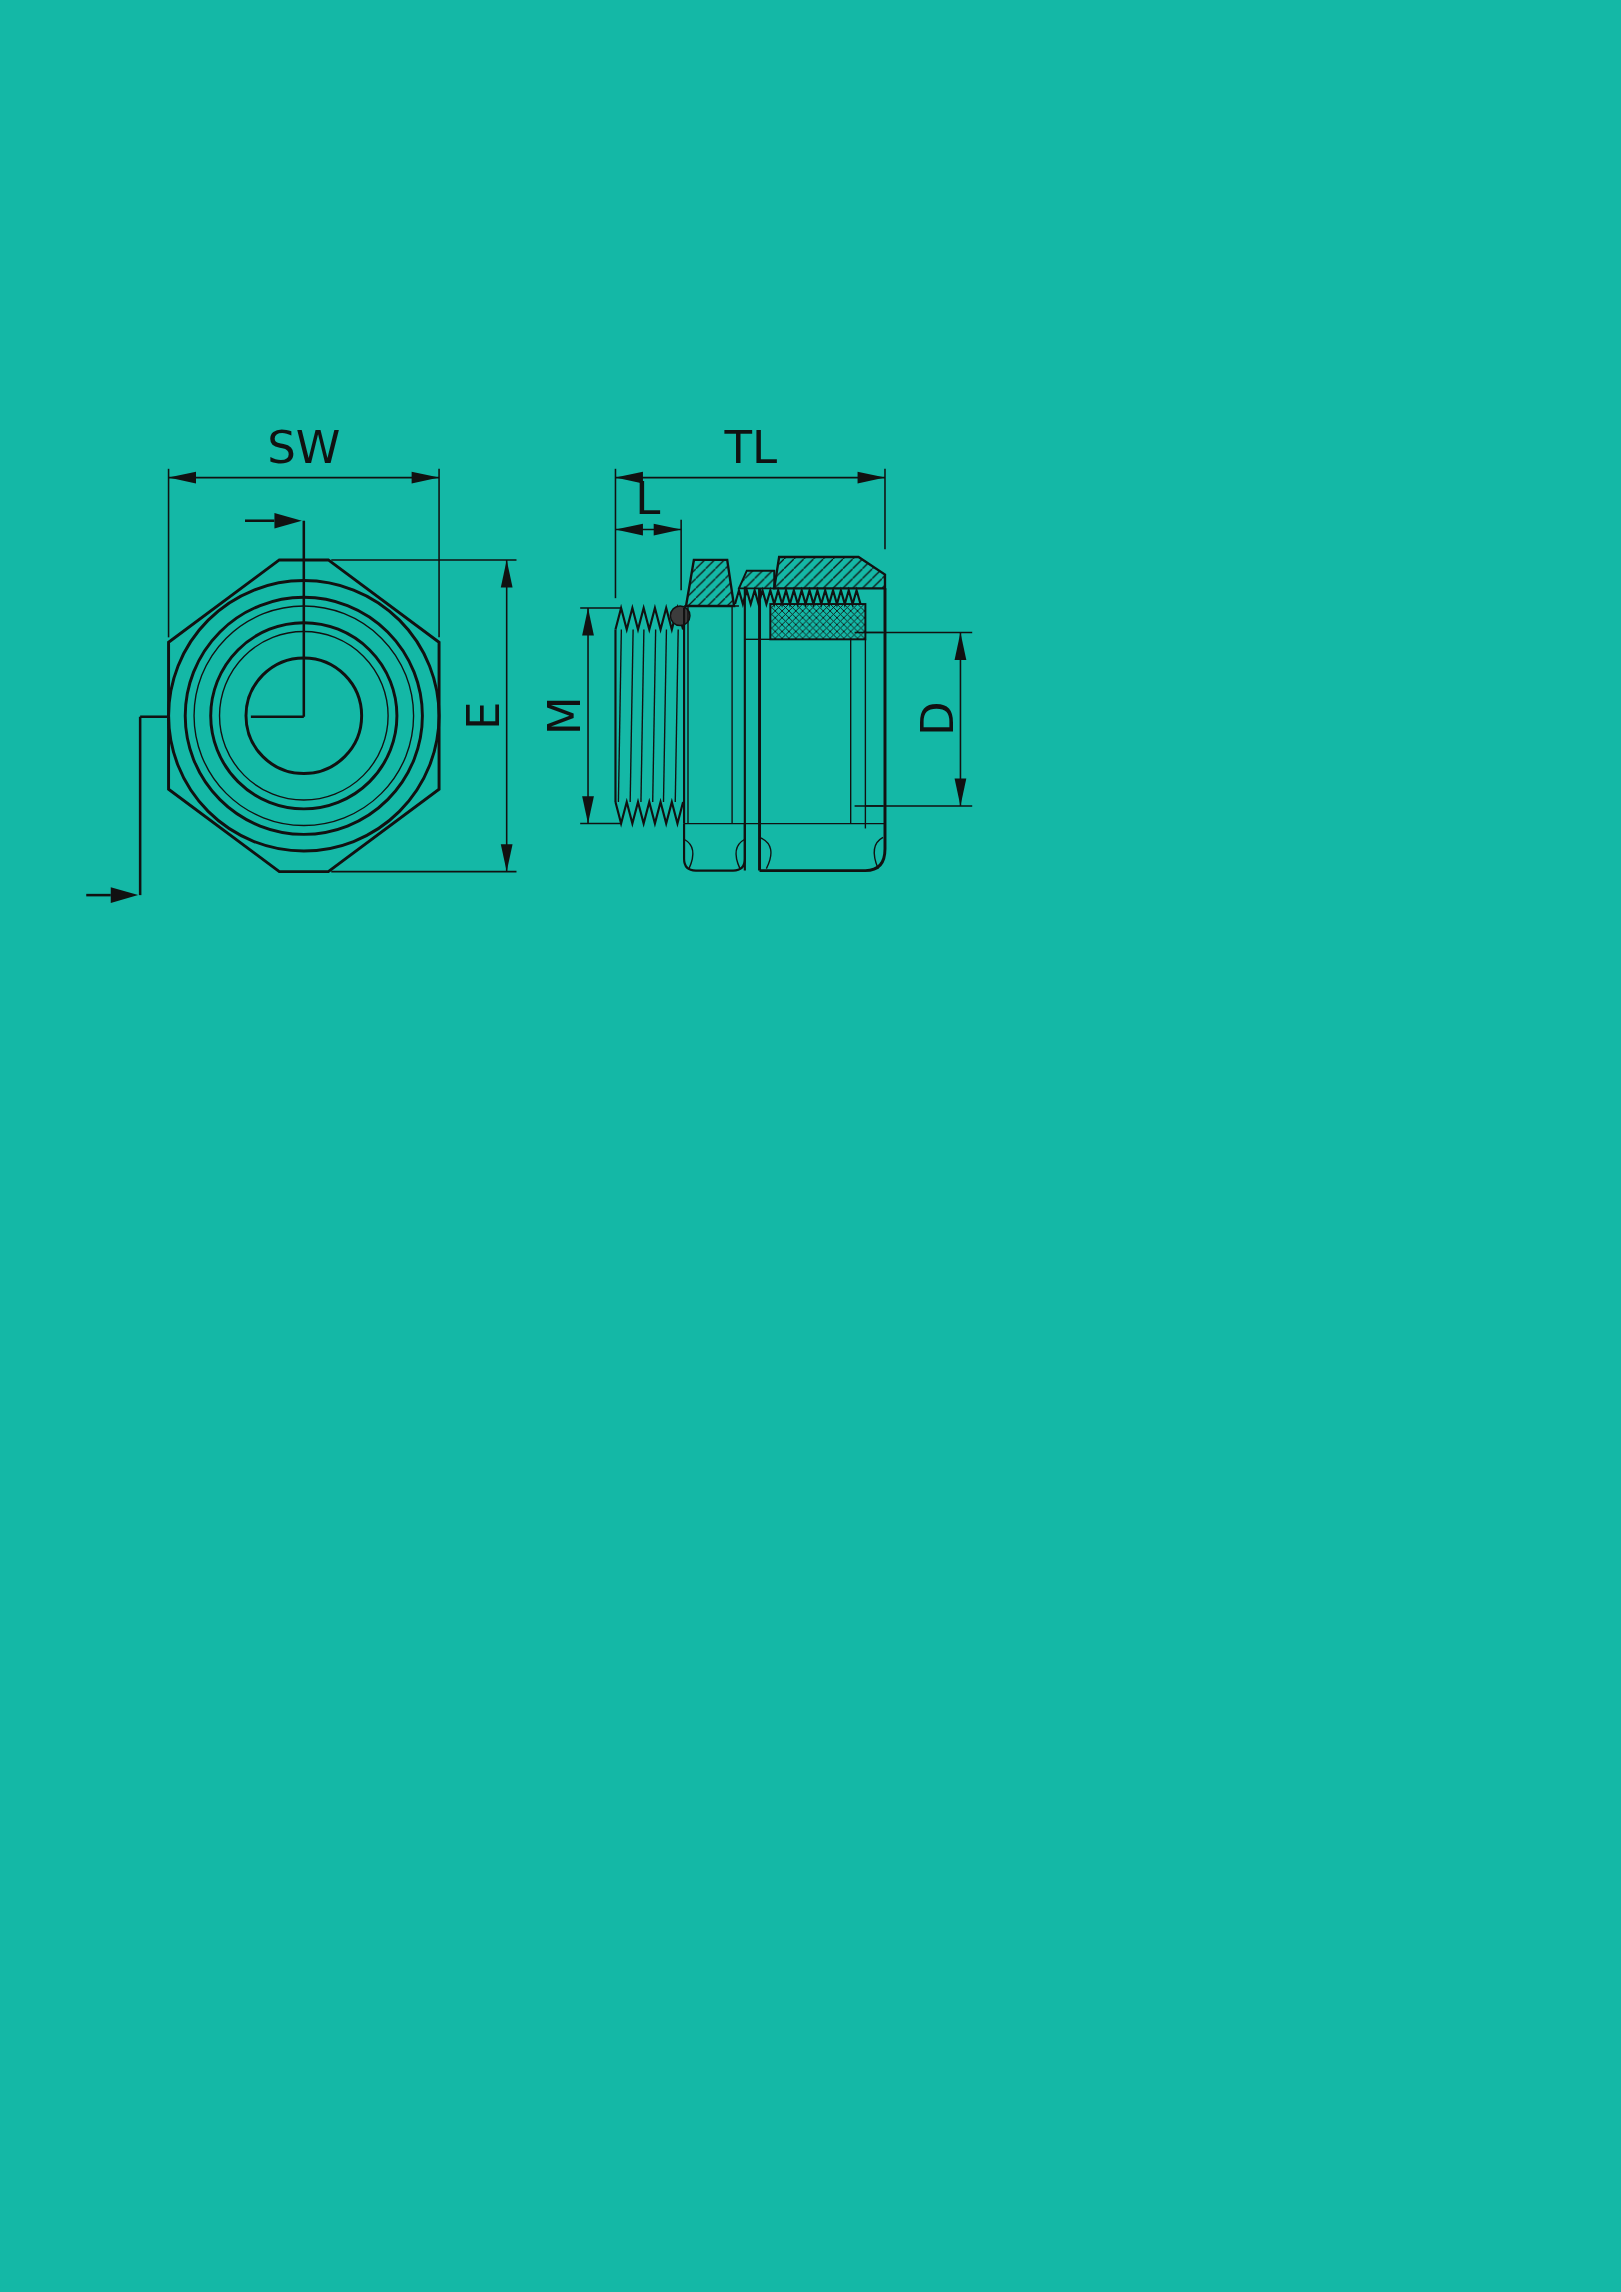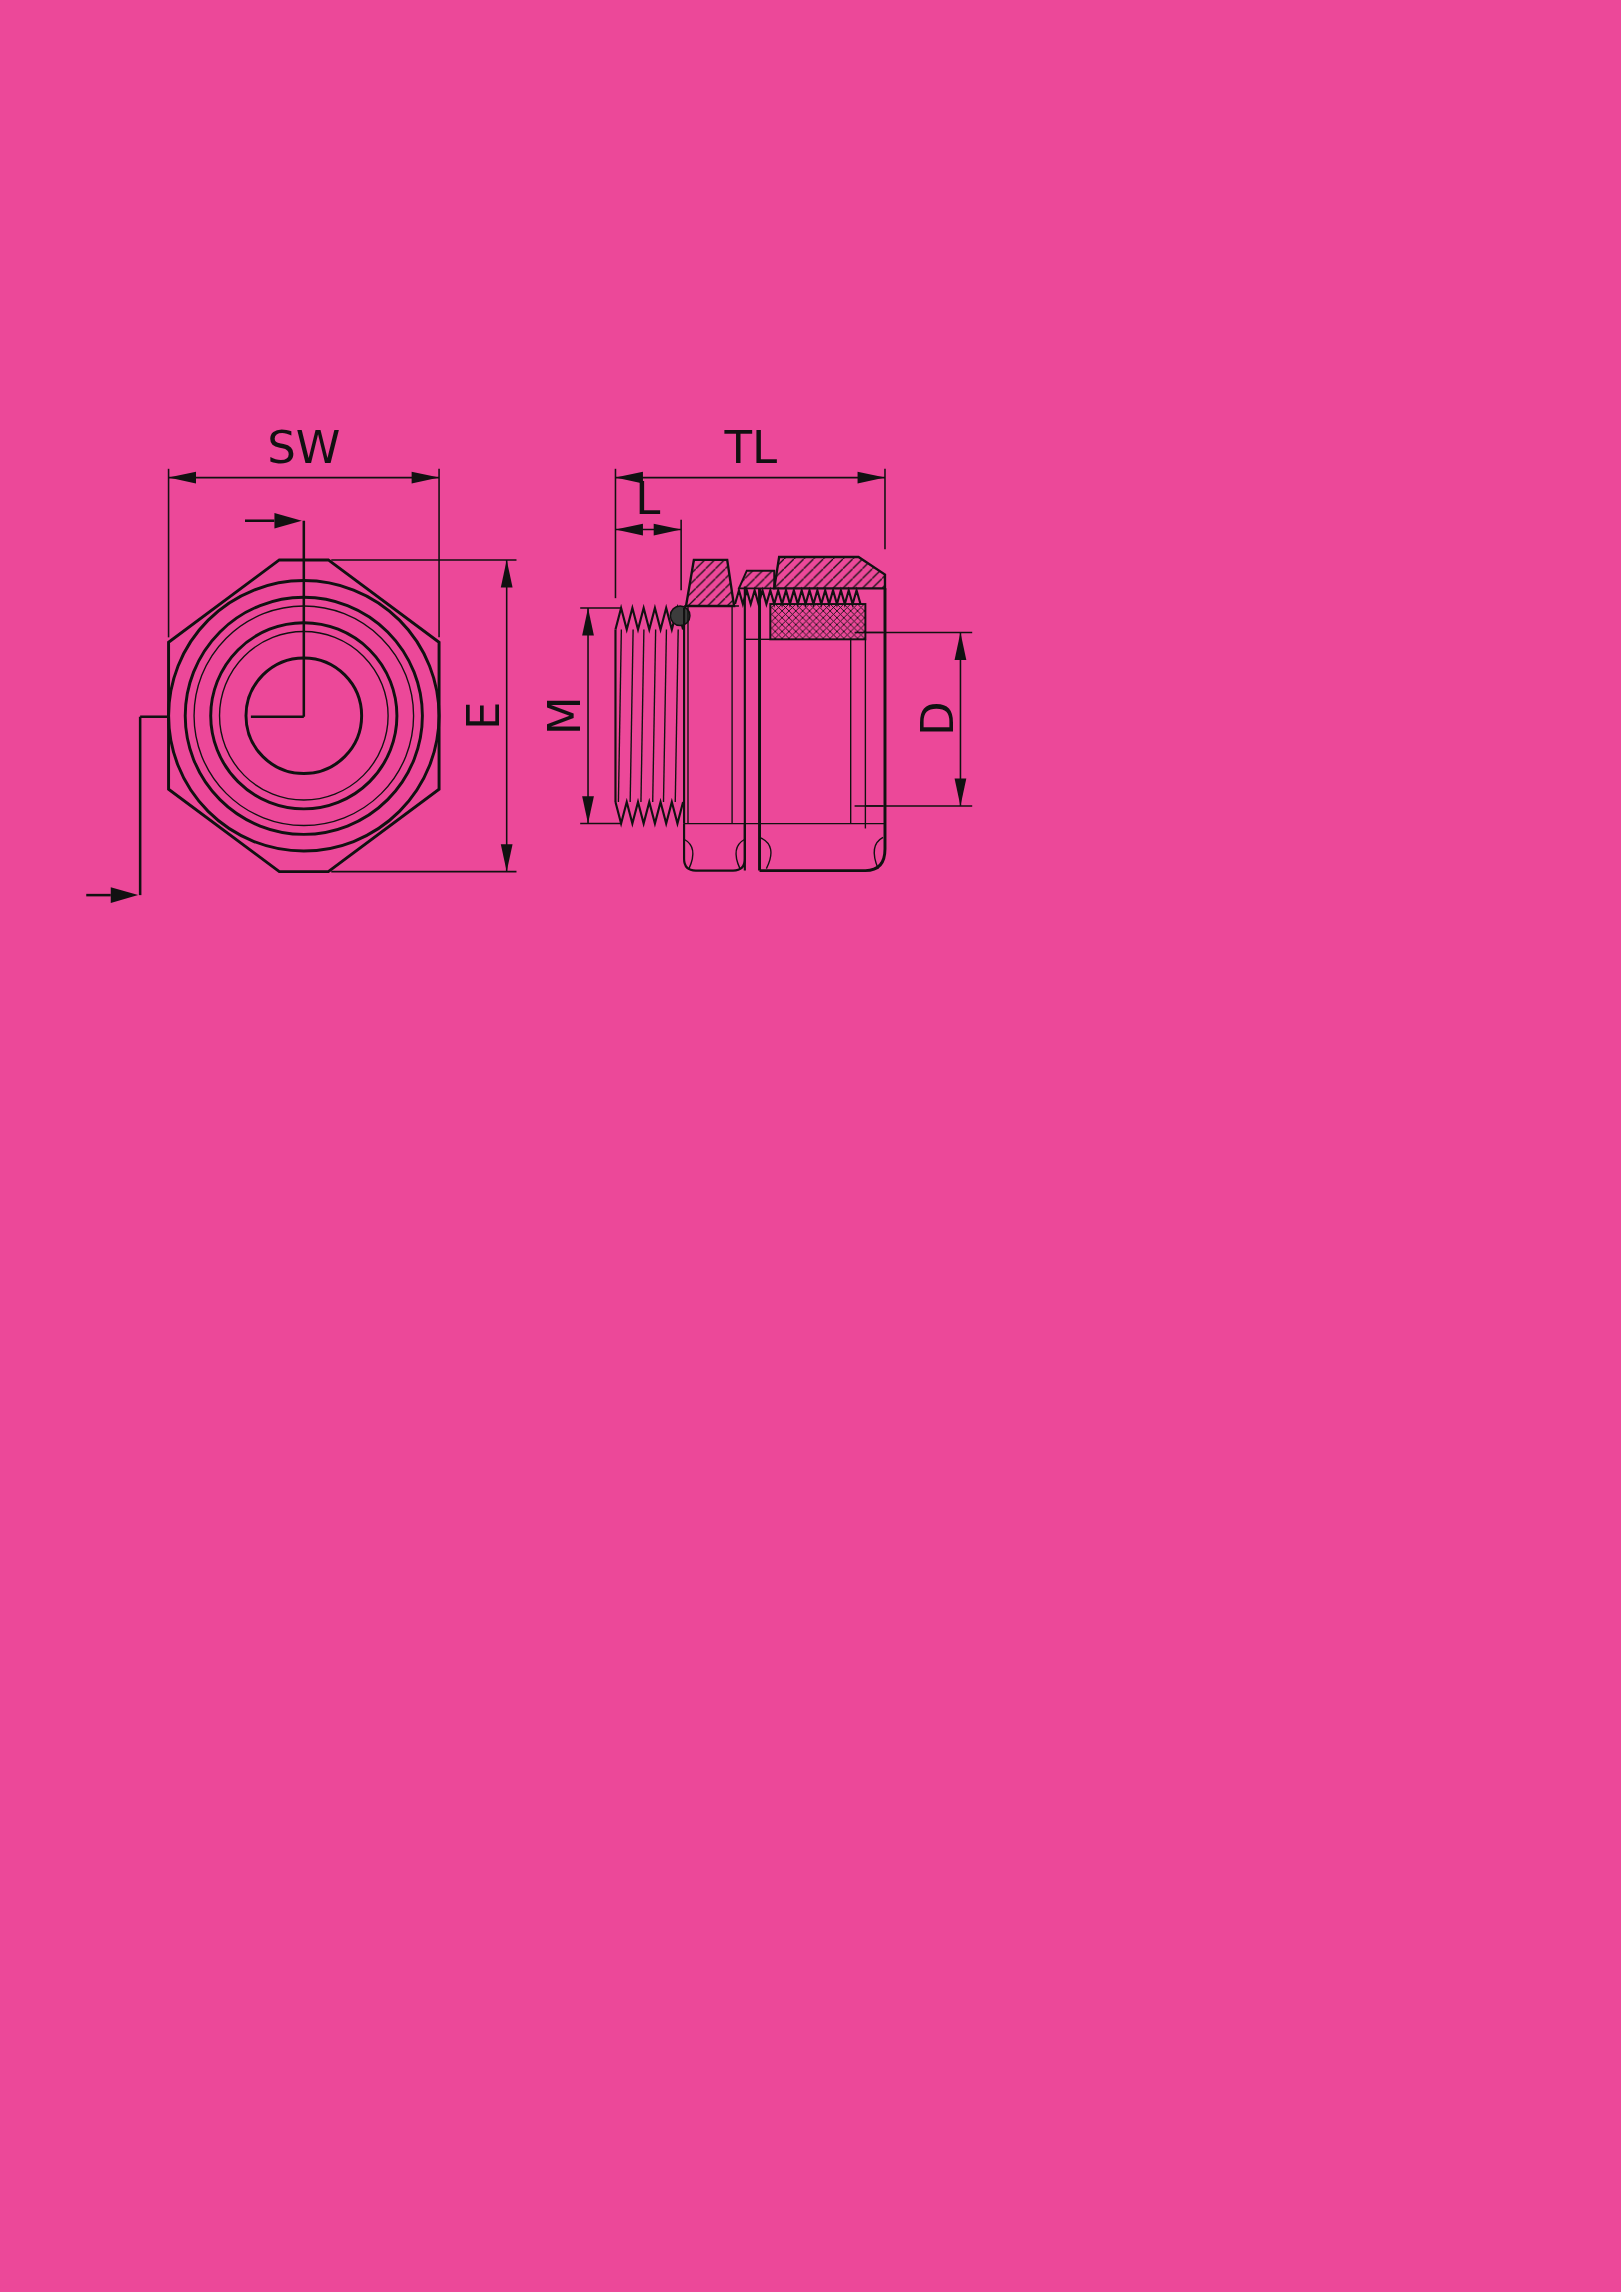--- a/index.html
+++ b/index.html
@@ -4,21 +4,21 @@
 <style>
   html, body {
     margin: 0;
     padding: 0;
     background: #ffffff;
   }
   .page {
     width: 1621px;
     height: 2293px;
     position: relative;
-    background: #ec4899;
+    background: #14b8a6;
     overflow: hidden;
   }
   svg { display: block; }
   text {
     font-family: "DejaVu Sans", "Liberation Sans", sans-serif;
     fill: #111111;
   }
   .lbl { font-size: 46px; }
   .outline { stroke: #111; fill: none; stroke-width: 3; }
   .med     { stroke: #111; fill: none; stroke-width: 2.2; }

